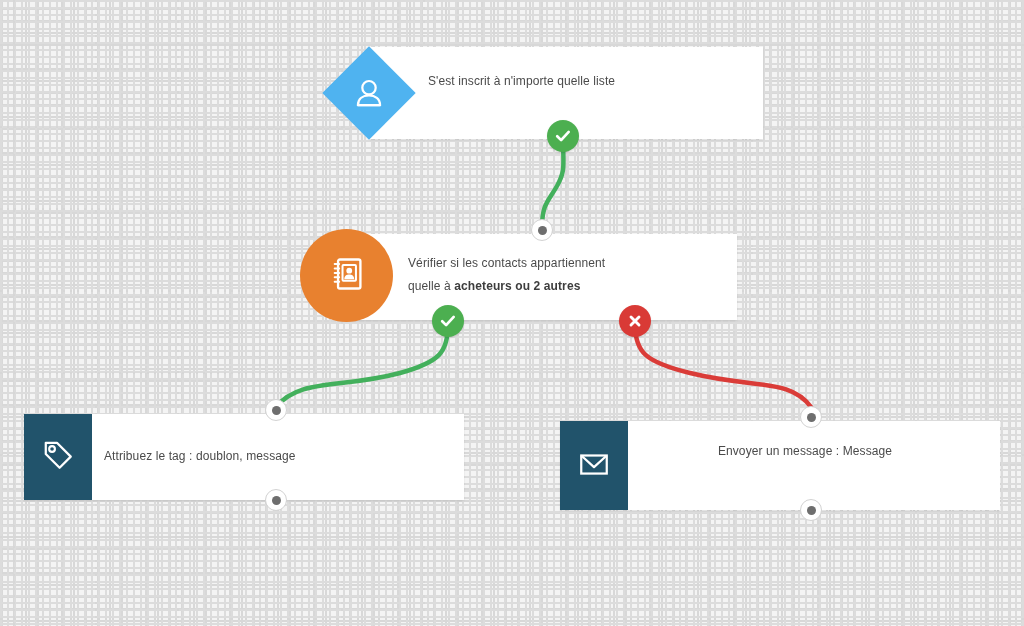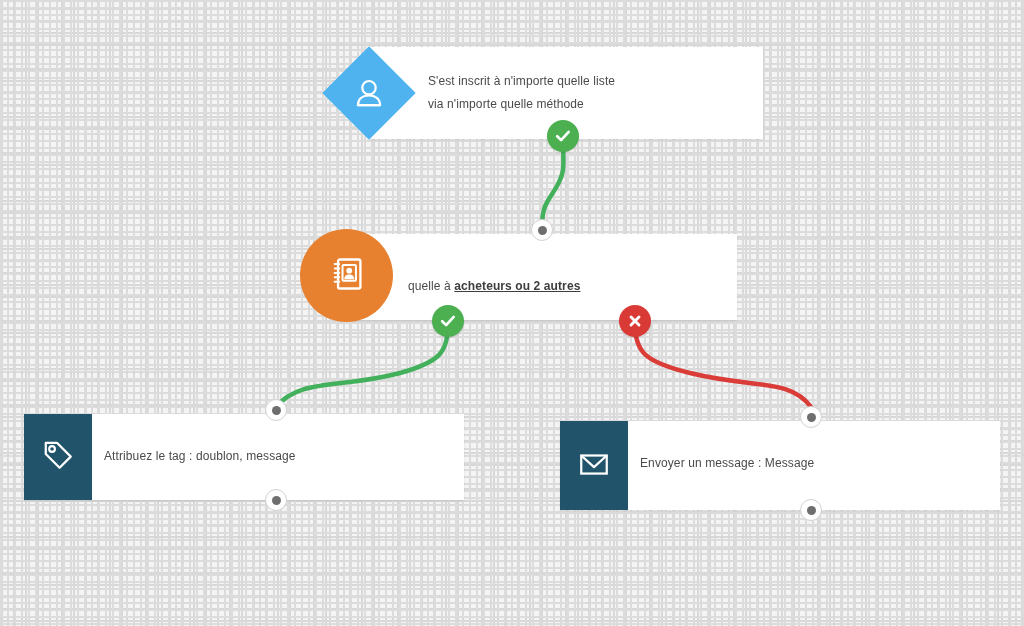--- a/index.html
+++ b/index.html
@@ -82,21 +82,21 @@
     box-shadow: 0 1px 2px rgba(0,0,0,0.10);
   }
   .card-label {
     position: absolute;
     color: #4a4a4a;
     font-size: 12px;
     line-height: 23px;
     white-space: pre-line;
     letter-spacing: 0.1px;
   }
-  .card-label b { font-weight: bold; color: #3d3d3d; text-decoration: underline; }
+  .card-label b { font-weight: bold; color: #3d3d3d; }
 
   .diamond {
     position: absolute;
     width: 66px; height: 66px;
     transform: rotate(45deg);
     display: flex;
     align-items: center;
     justify-content: center;
   }
   .diamond-inner {
@@ -196,21 +196,21 @@
     <div class="card" style="left:370px; top:47px; width:393px; height:92px;"></div>
     <div class="diamond" style="left:336px; top:60px; background:#4fb3f0;">
       <div class="diamond-inner">
         <svg width="34" height="34" viewBox="0 0 32 32">
           <circle cx="16" cy="11" r="6.3" fill="none" stroke="#ffffff" stroke-width="2.1"></circle>
           <path d="M 5.6 27.5 C 5.6 21.2, 10.3 18.3, 16 18.3 C 21.7 18.3, 26.4 21.2, 26.4 27.5 Z" fill="none" stroke="#ffffff" stroke-width="2.1" stroke-linejoin="round"></path>
           <path d="M 5.6 27.5 L 26.4 27.5" stroke="#ffffff" stroke-width="2.1" stroke-linecap="round"></path>
         </svg>
       </div>
     </div>
-    <div class="card-label" style="left:428px; top:70px; width:300px;"><span>S'est inscrit à n'importe quelle liste</span><br><span>via n'importe quelle méthode</span></div>
+    <div class="card-label" style="left:428px; top:70px; width:300px;"><span>S'est inscrit à n'importe quelle liste</span><br></div>
   </div>
 
   <div class="badge" style="left:547px; top:120px; background:#4caf50;">
     <svg width="18" height="18" viewBox="0 0 18 18">
       <path d="M 3.2 9.3 L 7.1 13.1 L 14.7 4.9" fill="none" stroke="#ffffff" stroke-width="2.7" stroke-linecap="round" stroke-linejoin="round"></path>
     </svg>
   </div>
 
   <div class="node">
     <div class="card" style="left:340px; top:234px; width:397px; height:86px;"></div>
@@ -218,21 +218,21 @@
       <span>
         <svg width="38" height="38" viewBox="0 0 34 34">
           <rect x="9" y="4" width="20" height="26" rx="1.6" fill="none" stroke="#ffffff" stroke-width="2.1"></rect>
           <rect x="13" y="9" width="12" height="14" rx="0.8" fill="none" stroke="#ffffff" stroke-width="1.8"></rect>
           <circle cx="19" cy="14" r="2.6" fill="#ffffff"></circle>
           <path d="M 14.6 21.6 C 14.6 18.6, 16.6 17.4, 19 17.4 C 21.4 17.4, 23.4 18.6, 23.4 21.6 Z" fill="#ffffff"></path>
           <path d="M 6 8 L 10 8 M 6 12 L 10 12 M 6 16 L 10 16 M 6 20 L 10 20 M 6 24 L 10 24" stroke="#ffffff" stroke-width="1.8" stroke-linecap="round"></path>
         </svg>
       </span>
     </div>
-    <div class="card-label" style="left:408px; top:252px; width:310px;"><br><span>quelle à </span><b>acheteurs ou 2 autres</b></div>
+    <div class="card-label" style="left:408px; top:252px; width:310px;"><span>Vérifier si les contacts appartiennent</span><br><span>quelle à </span><b>acheteurs ou 2 autres</b></div>
   </div>
 
   <div class="port" style="left:531px; top:219px;"></div>
 
   <div class="badge" style="left:432px; top:305px; background:#4caf50;">
     <svg width="18" height="18" viewBox="0 0 18 18">
       <path d="M 3.2 9.3 L 7.1 13.1 L 14.7 4.9" fill="none" stroke="#ffffff" stroke-width="2.7" stroke-linecap="round" stroke-linejoin="round"></path>
     </svg>
   </div>
   <div class="badge" style="left:619px; top:305px; background:#d93a36;">
@@ -259,18 +259,18 @@
   <div class="node">
     <div class="card" style="left:560px; top:421px; width:440px; height:89px;"></div>
     <div class="square-icon" style="left:560px; top:421px; width:68px; height:89px; background:#21536b;">
       <span>
         <svg width="34" height="34" viewBox="0 0 32 32">
           <rect x="4" y="8" width="24" height="17" fill="none" stroke="#ffffff" stroke-width="2.1"></rect>
           <path d="M 4 8 L 16 19 L 28 8" fill="none" stroke="#ffffff" stroke-width="2.1" stroke-linejoin="round"></path>
         </svg>
       </span>
     </div>
-    <div class="card-label" style="left:640px; top:452px; width:330px;">Envoyer un message : Message</div>
+    <div class="card-label" style="left:640px; top:440px; width:330px;text-align:center;">Envoyer un message : Message</div>
   </div>
   <div class="port" style="left:800px; top:406px;"></div>
   <div class="port" style="left:800px; top:499px;"></div>
 
 </div>
 
 </body></html>

